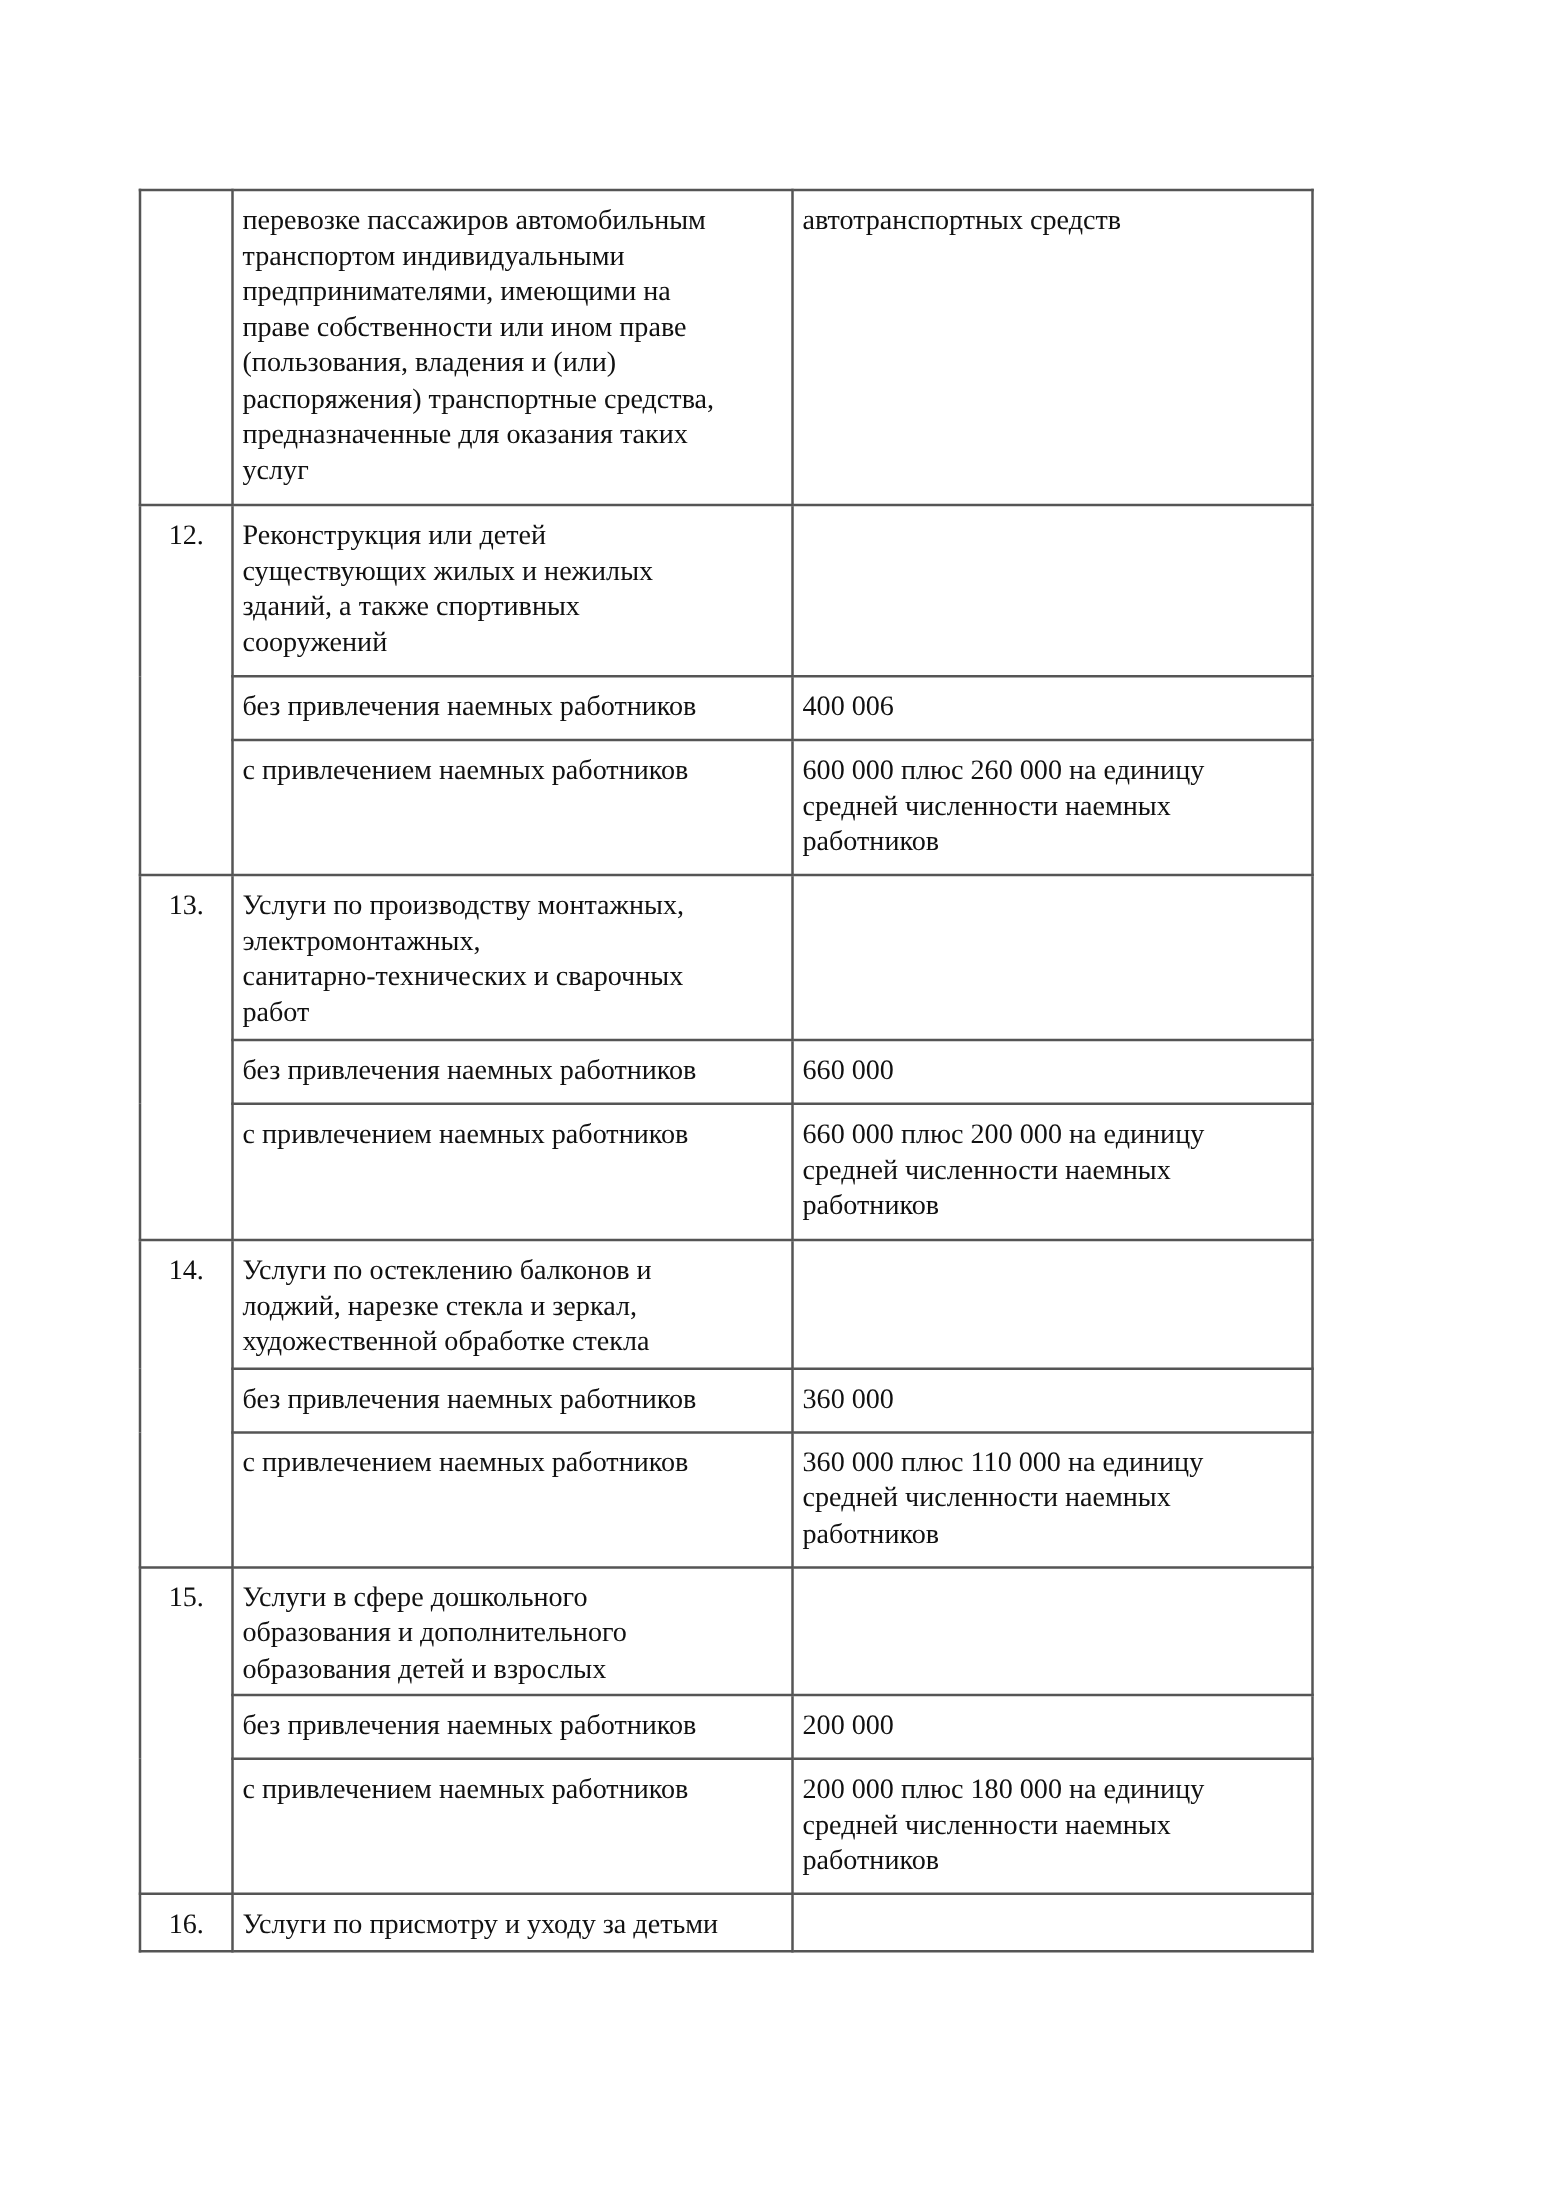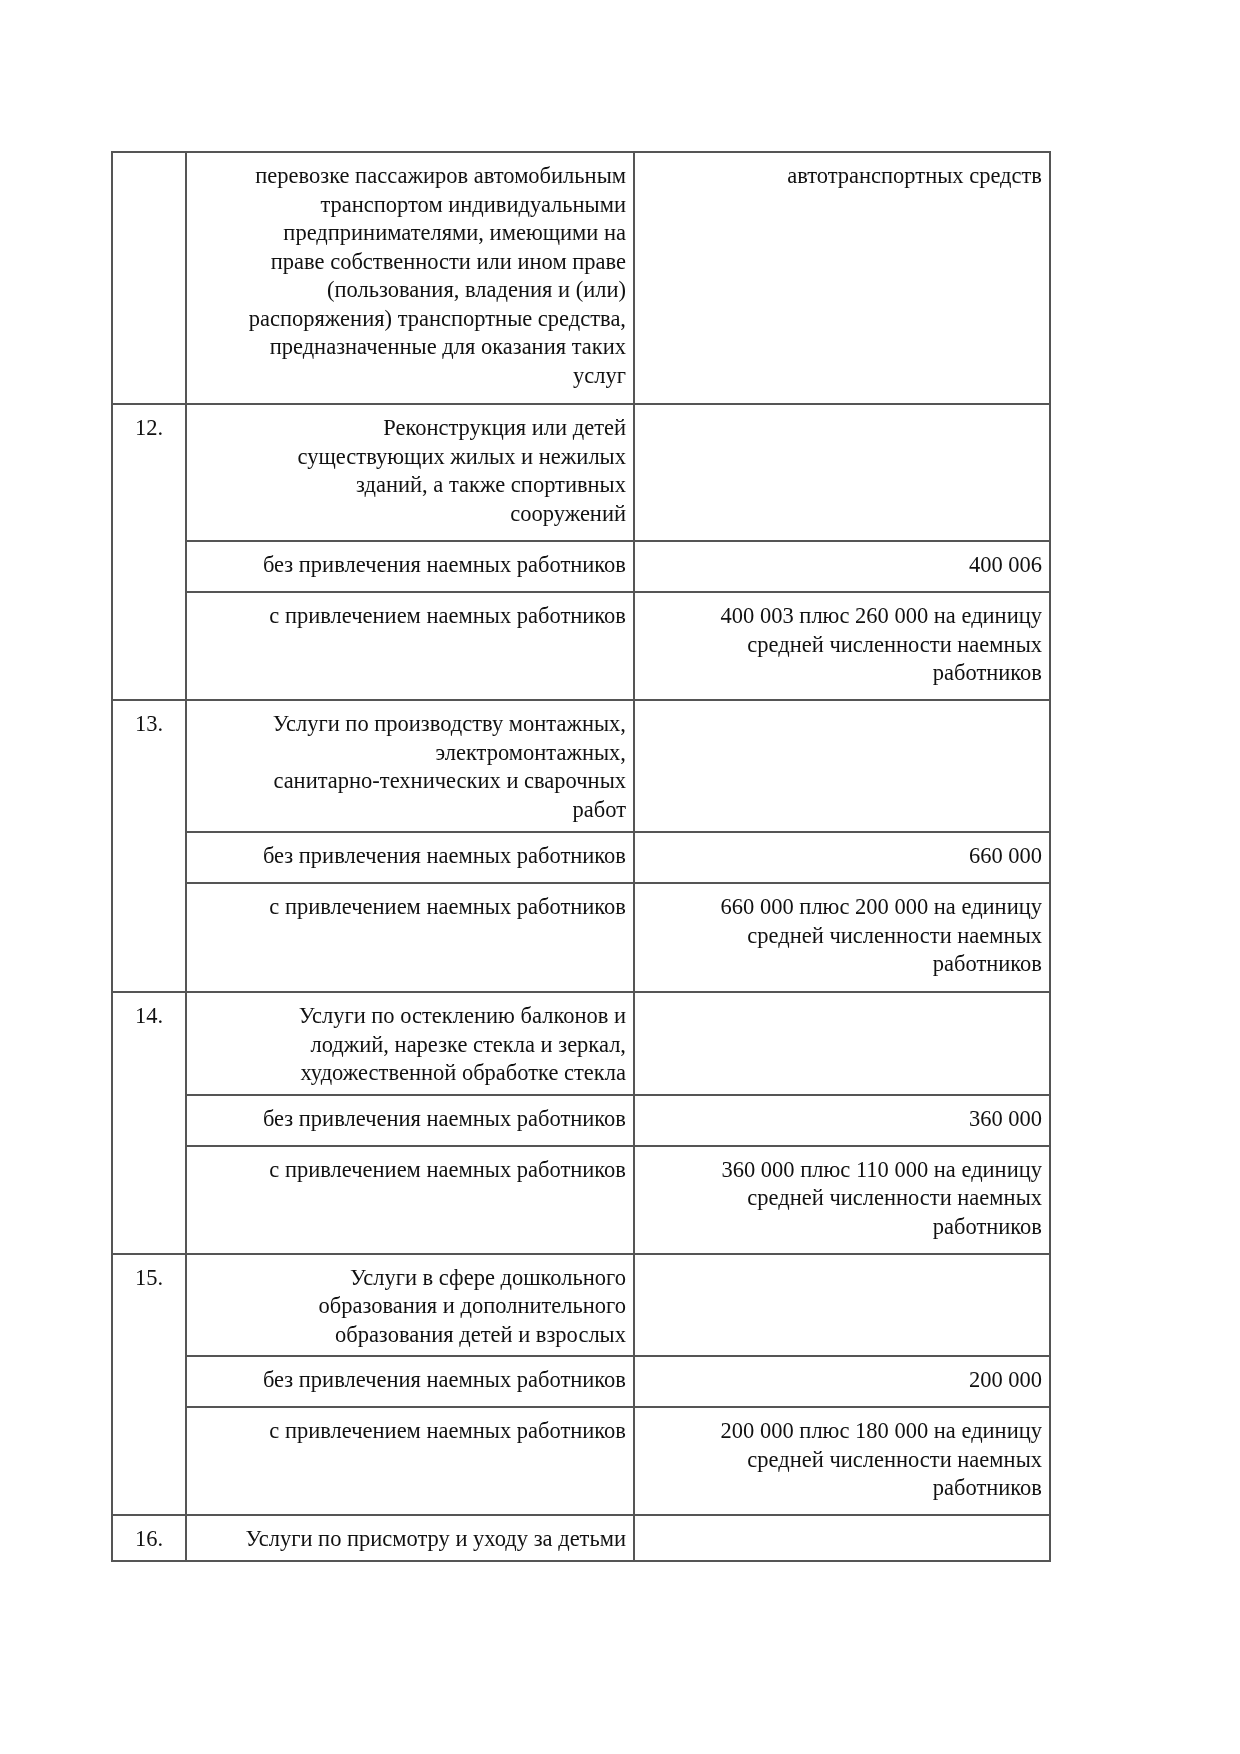--- a/index.html
+++ b/index.html
@@ -43,25 +43,25 @@
     }
     col.c-num { width: 74px; }
     col.c-desc { width: 448px; }
     col.c-val { width: 416px; }
     td.num {
       text-align: center;
       padding-left: 2px;
       padding-right: 8px;
     }
     td.desc {
-      text-align: right;
+      text-align: left;
       margin-top: 28px;
     }
     td.val {
-      text-align: right;
+      text-align: left;
       padding-left: 12px;
       padding-right: 12px;
     }
     .line { display: block; white-space: nowrap; }
   </style>
 </head>
 <body>
 
 <div class="page">
   <table class="fee-table">
@@ -97,21 +97,21 @@
         </td>
         <td class="val"></td>
       </tr>
       <tr style="height:51px">
         <td class="desc">без привлечения наемных работников</td>
         <td class="val">400 006</td>
       </tr>
       <tr style="height:108px">
         <td class="desc">с привлечением наемных работников</td>
         <td class="val">
-          <span class="line">400 003 плюс 260 000 на единицу</span>
+          <span class="line">600 000 плюс 260 000 на единицу</span>
           <span class="line">средней численности наемных</span>
           <span class="line">работников</span>
         </td>
       </tr>
 
       <tr class="group-start" style="height:132px">
         <td class="num" rowspan="3">13.</td>
         <td class="desc">
           <span class="line">Услуги по производству монтажных,</span>
           <span class="line">электромонтажных,</span>

